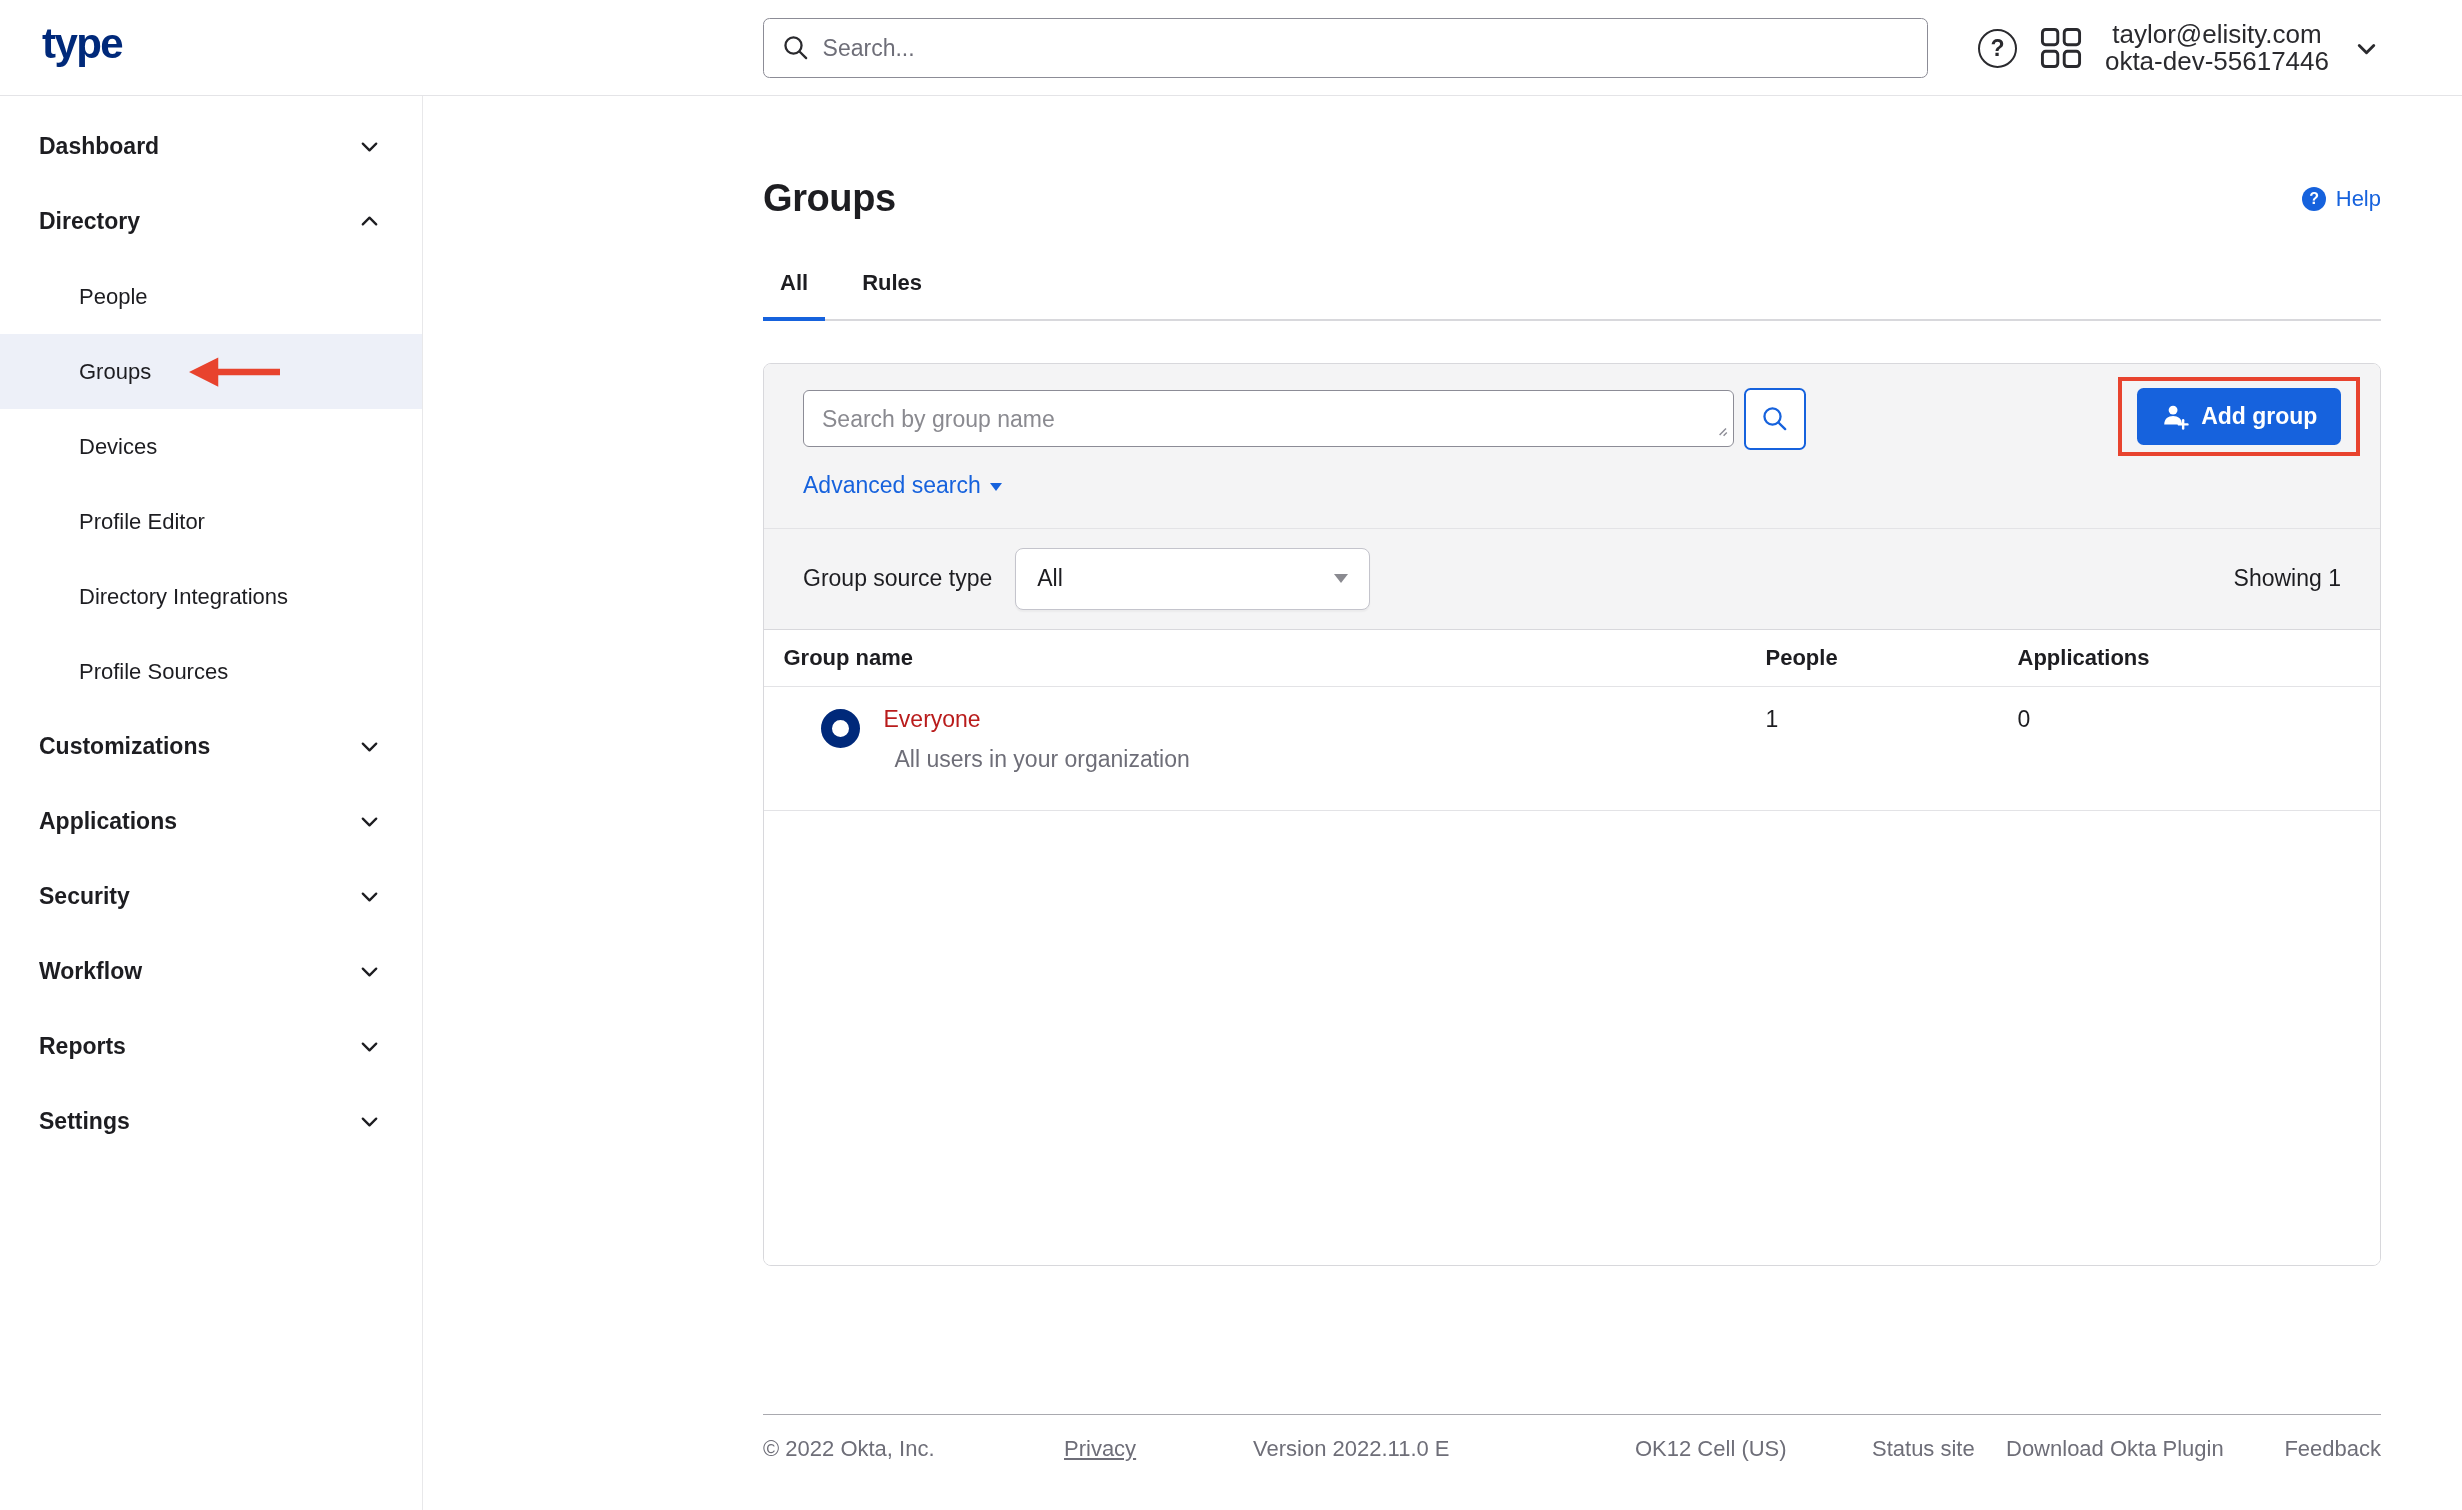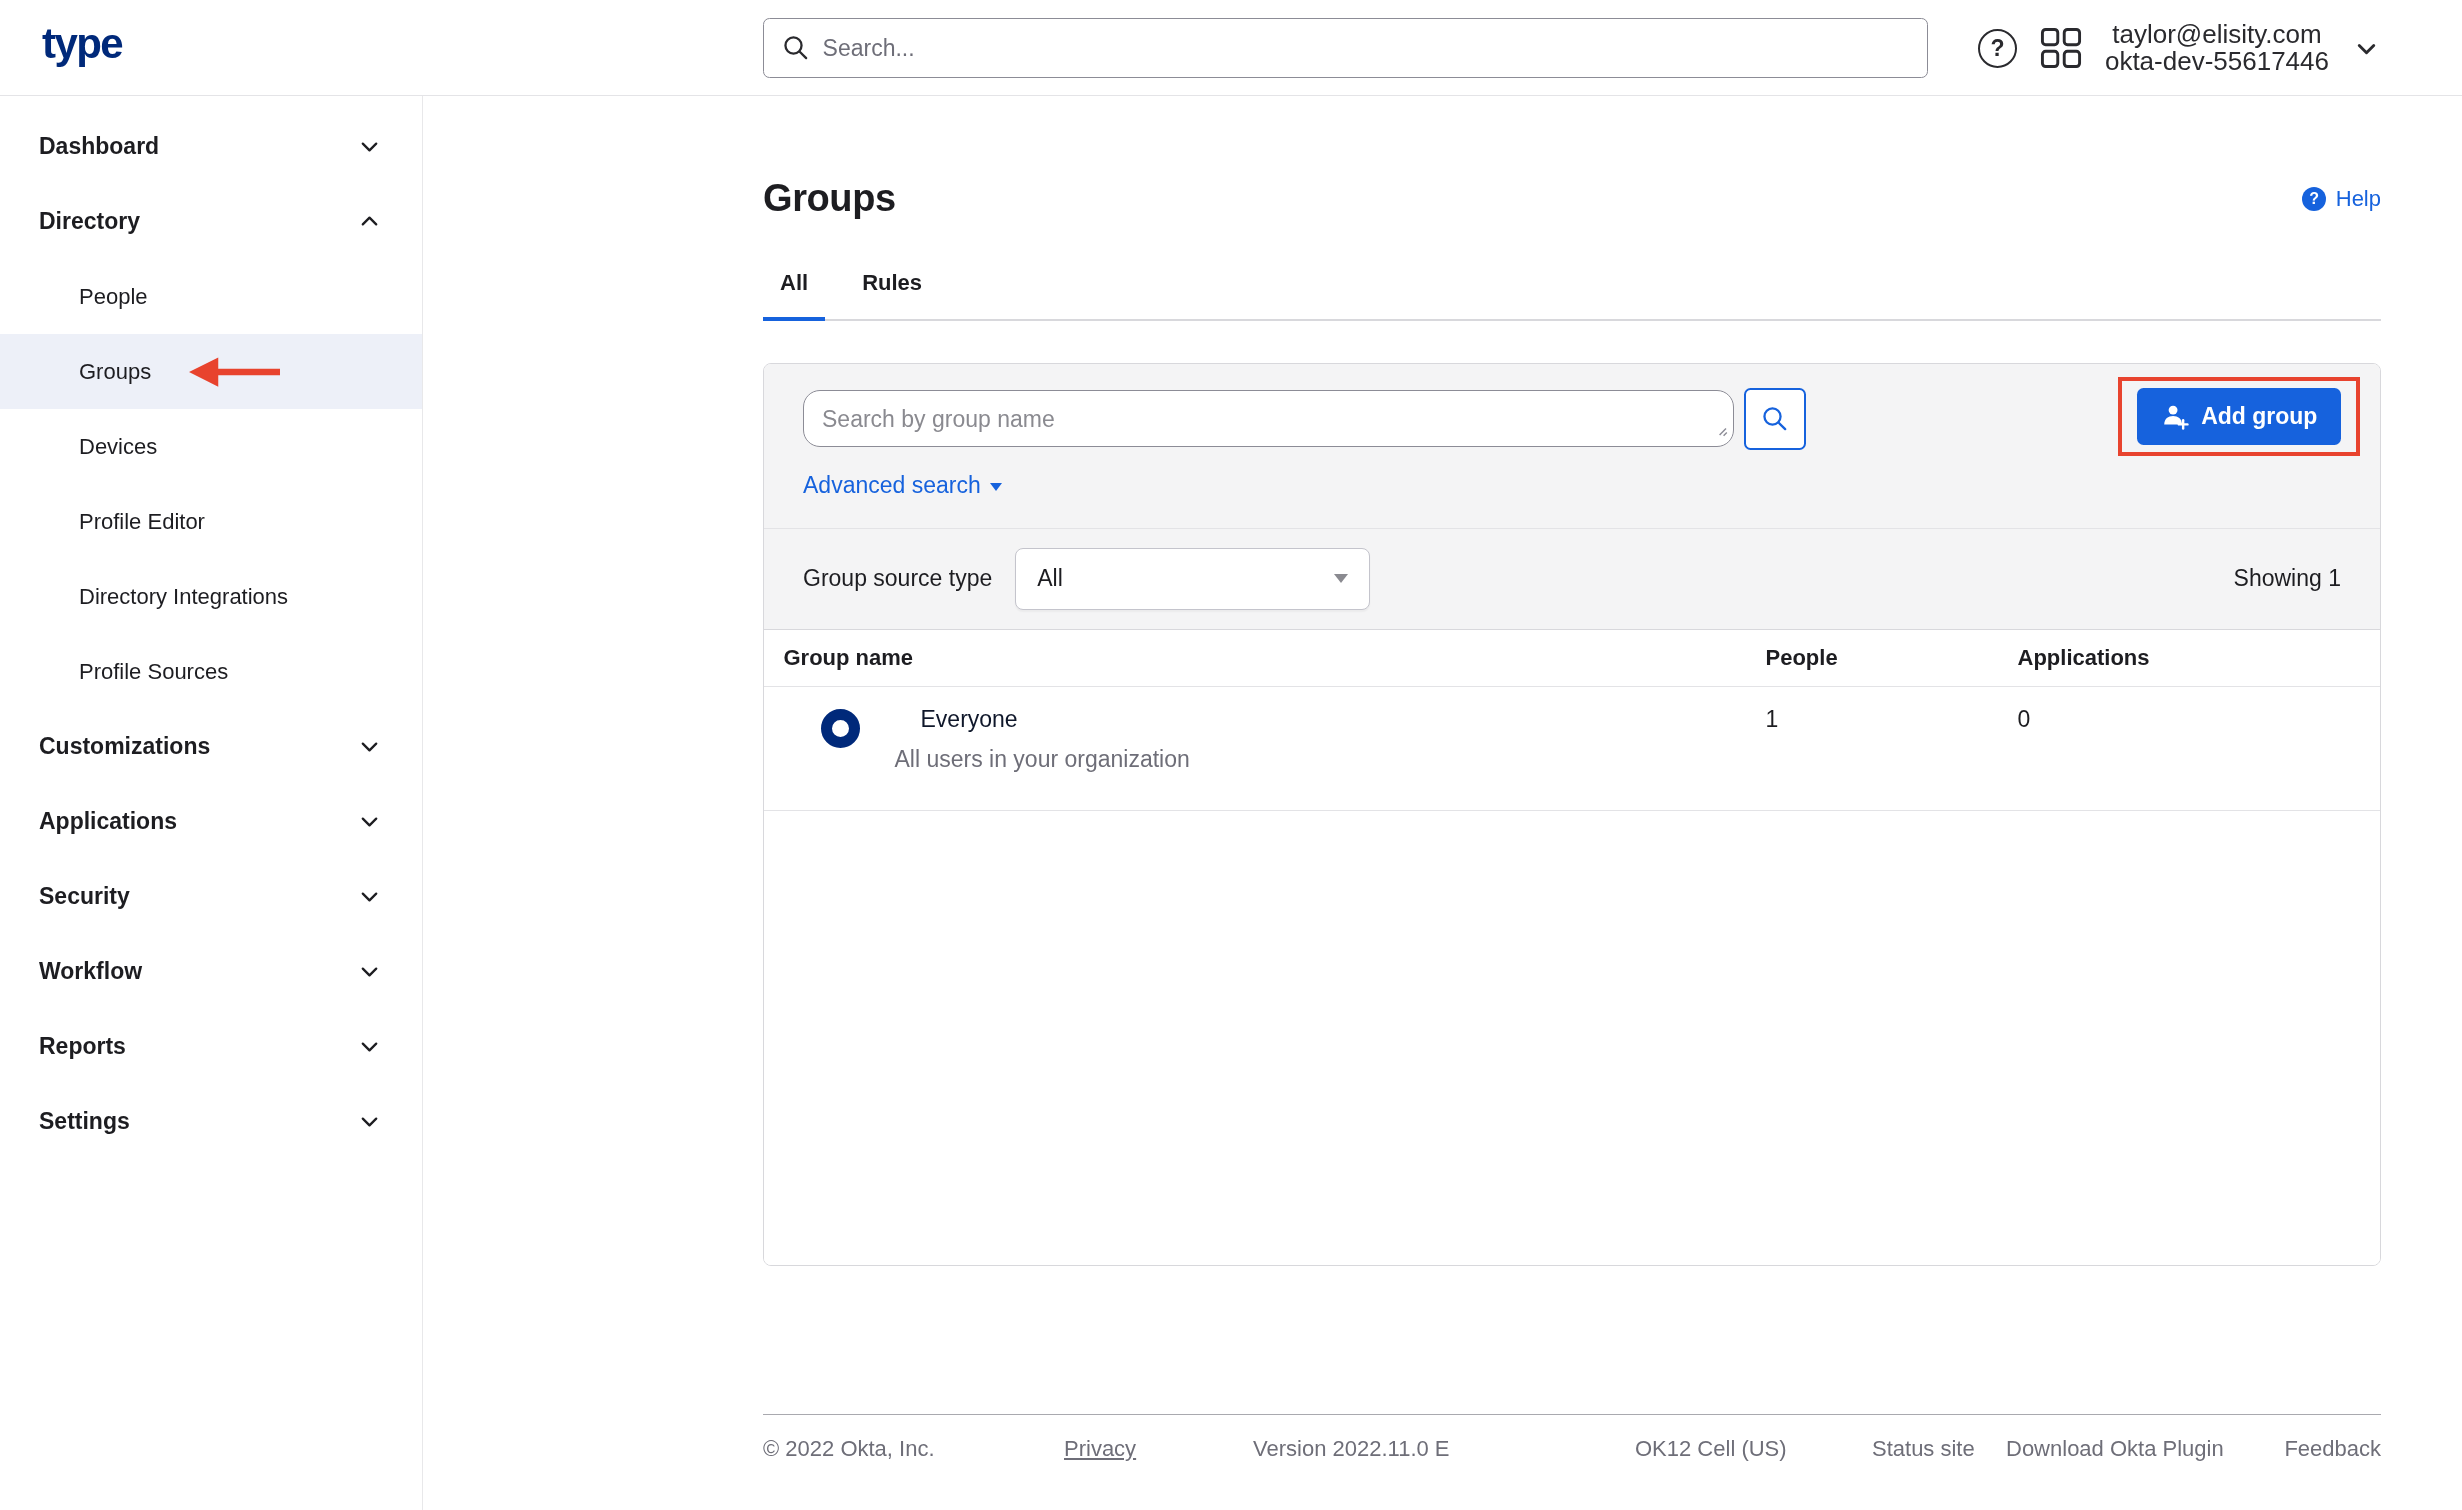--- a/index.html
+++ b/index.html
@@ -46,21 +46,21 @@
   .tabs { margin-top:50px; display:flex; gap:20px; border-bottom:2.4px solid #d8d8dc; }
   .tab { padding:0 17px 21px; font-size:22px; font-weight:bold; margin-bottom:-2.4px; cursor:pointer; }
   .tab.active { border-bottom:4.9px solid #1662dd; }
 
   .card { margin-top:42px; height:903px; border:1.6px solid #d8d8dc; border-radius:8px;
           overflow:hidden; display:flex; flex-direction:column; }
   .card-search { background:#f4f4f5; padding:24px 39px 29px; position:relative; }
   .search-row { display:flex; align-items:center; gap:9.7px; }
   .group-search { position:relative; width:931px; height:57px; }
   .group-search textarea { width:931px; height:57px; resize:none; overflow:hidden;
-        border:1.6px solid #8c8c96; border-radius:17px; font-size:23px; font-family:inherit;
+        border:1.6px solid #8c8c96; border-radius:6px; font-size:23px; font-family:inherit;
         padding:14.6px 18px; color:#1d1d21; background:#fff; outline:none; }
   .group-search textarea::placeholder { color:#8a8a90; }
   .resize-glyph { position:absolute; right:4px; bottom:8px; }
   .search-btn { width:62px; height:62px; background:#fff; border:2.4px solid #1662dd;
                 border-radius:6.5px; display:flex; align-items:center; justify-content:center; cursor:pointer; }
   .annot-box { position:absolute; top:13px; right:20px; border:4.9px solid #e8432e;
                padding:7.3px 14.6px; }
   .add-group-btn { height:57px; background:#1662dd; border:none; border-radius:6.5px;
                    color:#fff; font-size:23px; font-weight:bold; font-family:inherit;
                    display:flex; align-items:center; gap:11.4px; padding:0 24px; cursor:pointer; }
@@ -82,21 +82,21 @@
   .showing { margin-left:auto; font-size:23px; }
 
   .table { background:#fff; border-top:1.6px solid #d8d8dc; flex:1; display:flex; flex-direction:column; }
   .t-head, .t-row { display:grid; grid-template-columns:982px 252px 1fr; padding:0 19.5px; }
   .t-head { height:57px; align-items:center; border-bottom:1.6px solid #e3e3e6;
             font-size:22px; font-weight:bold; }
   .t-row { height:124px; border-bottom:1.6px solid #e3e3e6; align-items:start; padding-top:19.5px; }
   .g-cell { display:flex; gap:24px; padding-left:37px; }
   .donut { width:39px; height:39px; border-radius:50%; border:11.4px solid #00297a;
            background:#fff; margin-top:3.2px; flex:none; }
-  .g-name { color:#0f172a; font-size:23px; cursor:pointer;margin-left:37px; }
+  .g-name { color:#b91c1c; font-size:23px; cursor:pointer; }
   .g-desc { color:#6e6e78; font-size:23px; margin-top:13px;margin-left:11px; }
   .num { font-size:23px; }
 
   .footer { margin-top:148px; border-top:1.6px solid #a9a9af; position:relative; height:77px;
             color:#6e6e78; font-size:22px; }
   .footer span { position:absolute; top:21px; white-space:nowrap; }
   .f0{left:0;} .f1{left:301px;text-decoration:underline;} .f2{left:490px;} .f3{left:872px;}
   .f4{left:1109px;} .f5{left:1243px;} .f6{right:0;}
   .f1,.f4,.f5,.f6 { cursor:pointer; }
 </style>

